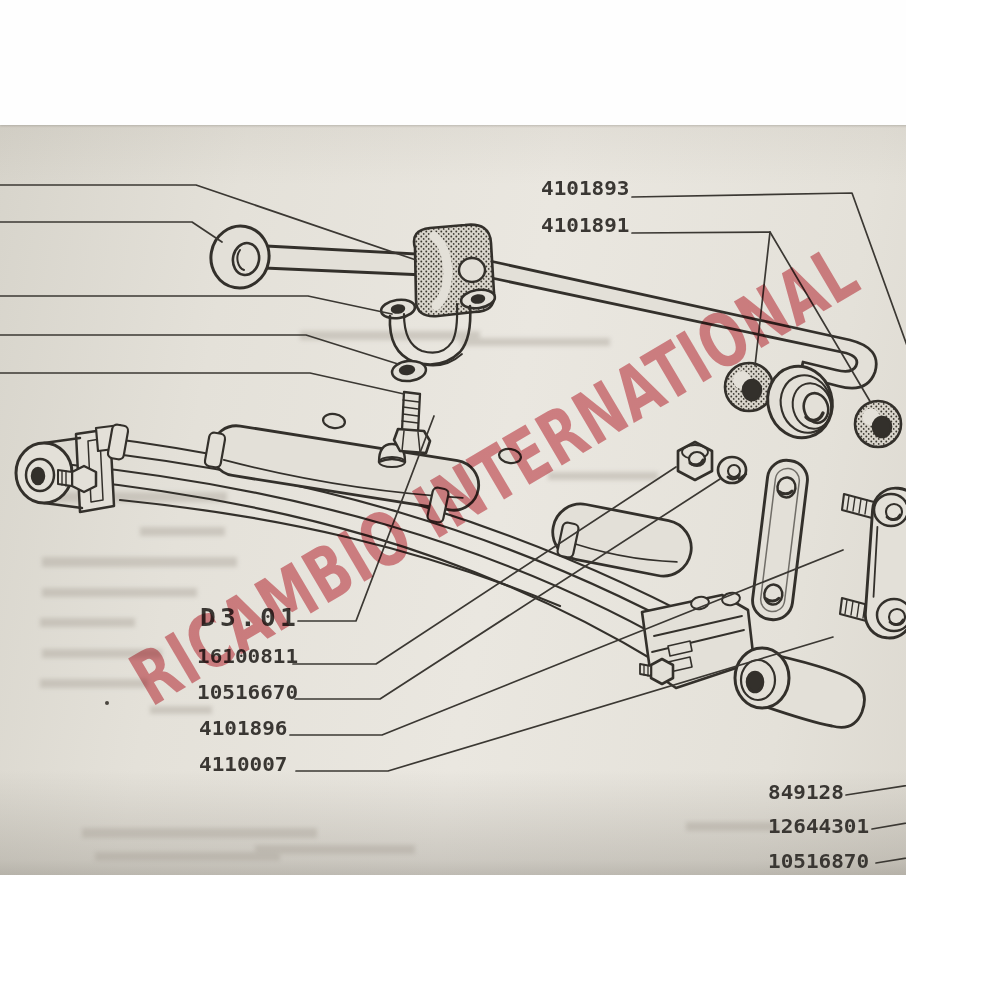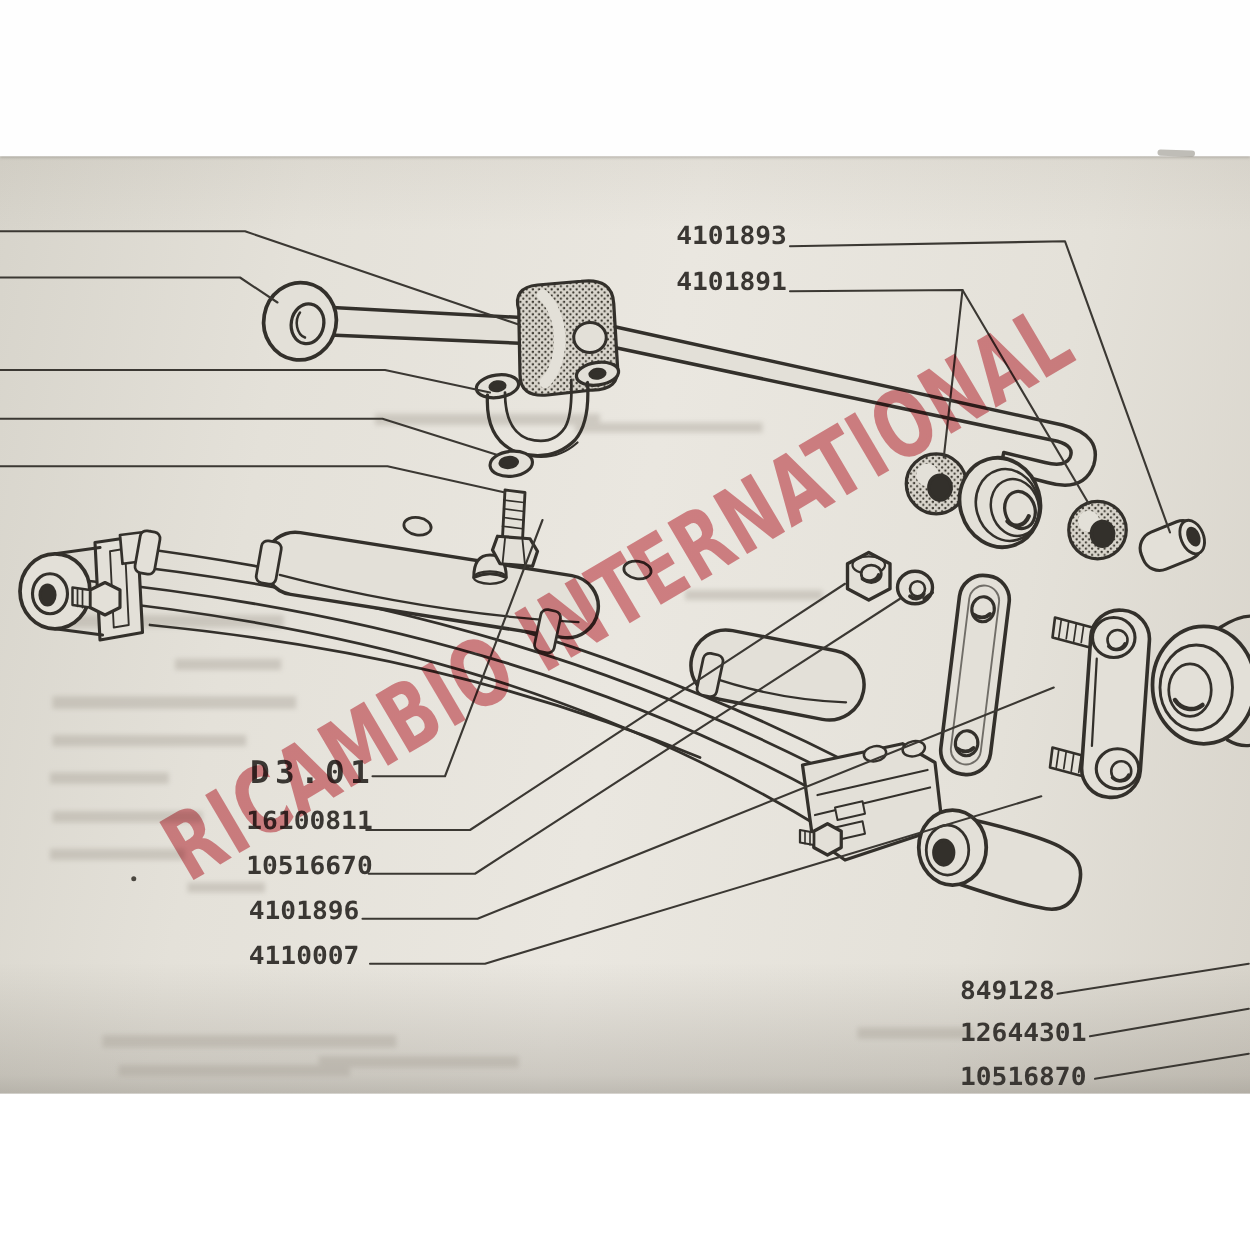--- a/index.html
+++ b/index.html
@@ -1,16 +1,16 @@
 <!DOCTYPE html>
 <html><head>
 <meta charset="utf-8">
 <style>
   html,body{margin:0;padding:0;background:#ffffff;}
-  #stage{position:relative;width:1000px;height:1000px;overflow:hidden;background:#e5e5e5;
+  #stage{position:relative;width:906px;height:1000px;overflow:hidden;background:#bef264;
          font-family:"DejaVu Sans", sans-serif;}
   .band{position:absolute;left:0;width:1000px;background:#fefefe;z-index:3;}
   #band-top{top:0;height:125px;box-shadow:0 1px 2px rgba(120,115,105,.35);}
   #band-bottom{top:875px;height:125px;background:#ffffff;}
   #page{position:absolute;left:0;top:125px;width:1000px;height:750px;z-index:1;
         background:
           linear-gradient(180deg, rgba(150,143,130,.10) 0%, rgba(0,0,0,0) 8%, rgba(0,0,0,0) 86%, rgba(100,94,84,.22) 98%, rgba(90,85,75,.30) 100%),
           linear-gradient(100deg, #d7d4cb 0%, #e4e1d9 22%, #eae7e0 50%, #e4e1d9 78%, #d8d4cb 100%);}
   #edge-smudge{position:absolute;left:926px;top:120px;width:30px;height:5px;background:#8a867c;
         opacity:.55;border-radius:3px;transform:rotate(2deg);z-index:4;}

